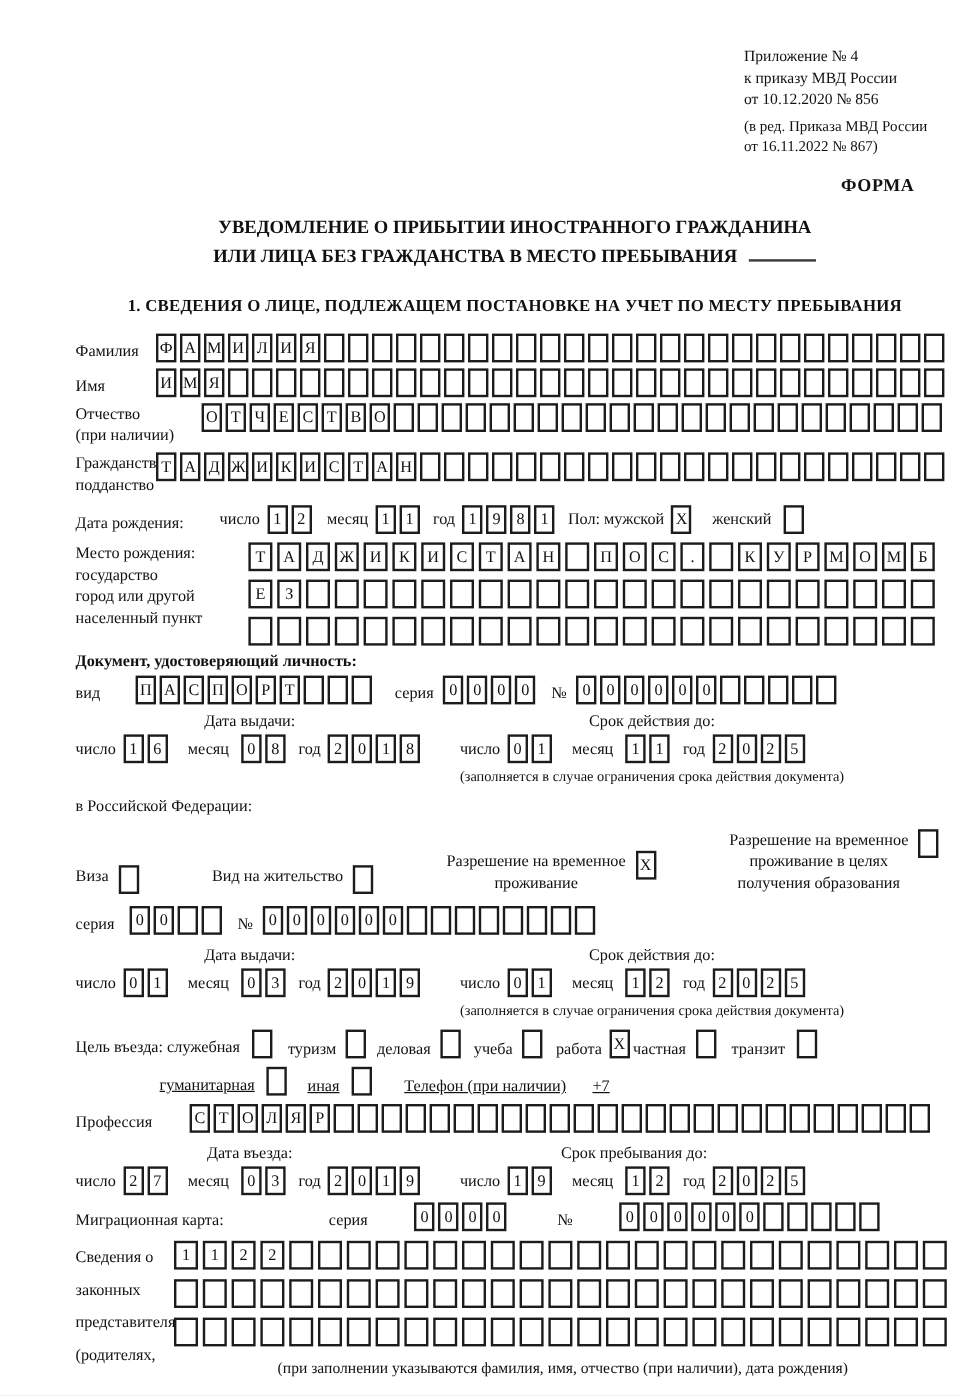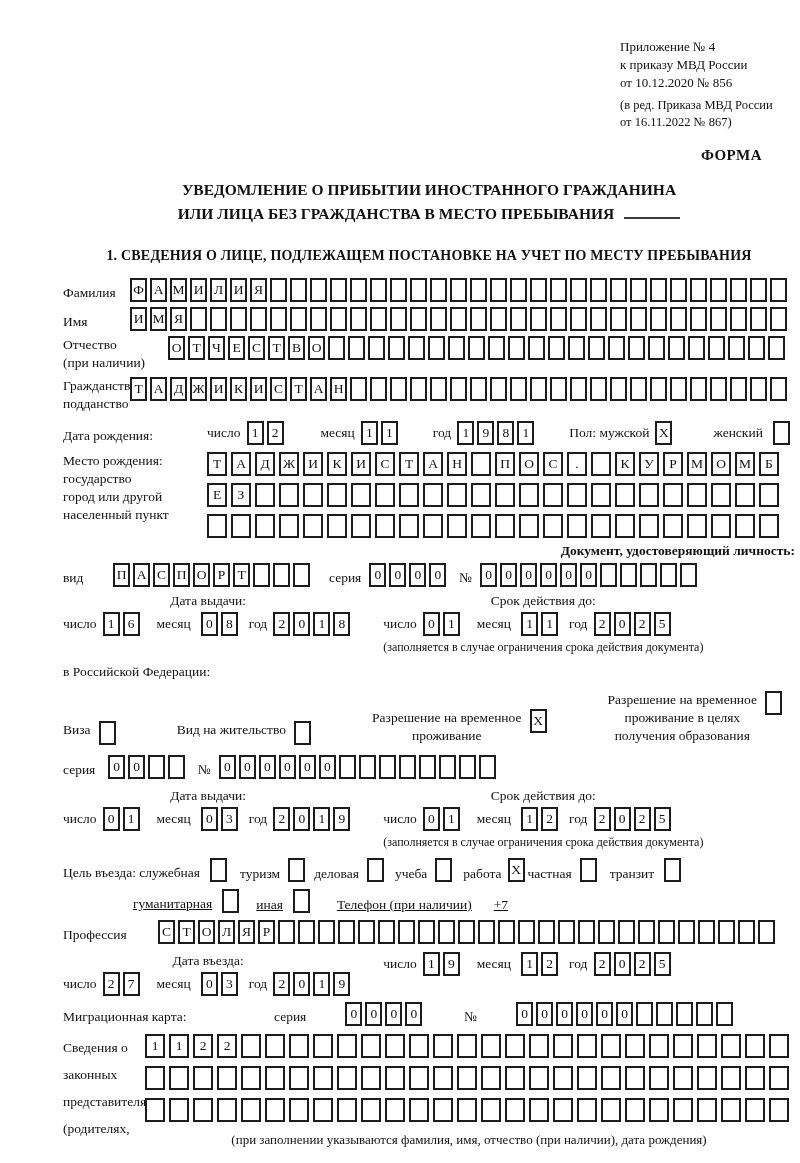--- a/index.html
+++ b/index.html
@@ -36,21 +36,21 @@
   .dategrid { display:flex; align-items:flex-start; margin-bottom:6px; margin-top:4px; }
   .dg-col { display:inline-block; text-align:center; }
   .dg-col.first { margin-right:30px; }
   .dg-head { font-size:13.5px; line-height:18px; margin-bottom:2px; }
   .dg-row { display:flex; align-items:center; text-align:left; }
   .dg-note { font-size:12px; line-height:15px; margin-top:4px; white-space:nowrap; }
   
   .permits { display:flex; align-items:flex-end; justify-content:space-between; margin:8px 10px 10px 0; }
   .permit { display:flex; align-items:flex-start; }
   .permit .plbl { text-align:center; line-height:18px; margin-right:8px; }
-  .docheading { text-align:right; font-weight:bold; font-size:13.5px; margin:2px 0 4px 0; }
+  .docheading { text-align:left; font-weight:bold; font-size:13.5px; margin:2px 0 4px 0; }
   .twolines div, .fourlines div { line-height:18px; }
   .legal-caption { text-align:center; font-size:13px; margin-top:10px; }
   .legal-lines div { line-height:27px; }
   .legal-cells .cells { display:block; margin-bottom:8px; }
 </style>
 </head>
 <body>
 
 <div class="page">
 
@@ -91,21 +91,21 @@
   </div>
 
   <div class="row top">
     <span class="lbl w67 twolines">
       <div>Гражданство,</div>
       <div>подданство</div>
     </span>
     <span class="cells"><span class="cell">Т</span><span class="cell">А</span><span class="cell">Д</span><span class="cell">Ж</span><span class="cell">И</span><span class="cell">К</span><span class="cell">И</span><span class="cell">С</span><span class="cell">Т</span><span class="cell">А</span><span class="cell">Н</span><span class="cell"></span><span class="cell"></span><span class="cell"></span><span class="cell"></span><span class="cell"></span><span class="cell"></span><span class="cell"></span><span class="cell"></span><span class="cell"></span><span class="cell"></span><span class="cell"></span><span class="cell"></span><span class="cell"></span><span class="cell"></span><span class="cell"></span><span class="cell"></span><span class="cell"></span><span class="cell"></span><span class="cell"></span><span class="cell"></span><span class="cell"></span><span class="cell"></span></span>
   </div>
 
-  <div class="row" style="margin-top:8px;gap:24px;">
+  <div class="row" style="margin-top:8px;">
     <span class="lbl" style="width:112px">Дата рождения:</span>
     <span class="inl gap8">
         <span>число</span>
         <span class="cells gap6"><span class="cell">1</span><span class="cell">2</span></span>
       </span>
     <span class="inl gap10">
         <span>месяц</span>
         <span class="cells gap6"><span class="cell">1</span><span class="cell">1</span></span>
       </span>
     <span class="inl gap8">
@@ -273,20 +273,21 @@
       <div class="dg-row">
         <span>число</span>
           <span class="cells gap6"><span class="cell">2</span><span class="cell">7</span></span>
         <span class="gap14">месяц</span>
           <span class="cells gap10"><span class="cell">0</span><span class="cell">3</span></span>
         <span class="gap8">год</span>
           <span class="cells gap6"><span class="cell">2</span><span class="cell">0</span><span class="cell">1</span><span class="cell">9</span></span>
       </div>
     </div>
     <div class="dg-col">
+      <div class="dg-head">Срок пребывания до:</div>
       <div class="dg-row">
         <span>число</span>
           <span class="cells gap6"><span class="cell">1</span><span class="cell">9</span></span>
         <span class="gap14">месяц</span>
           <span class="cells gap10"><span class="cell">1</span><span class="cell">2</span></span>
         <span class="gap8">год</span>
           <span class="cells gap6"><span class="cell">2</span><span class="cell">0</span><span class="cell">2</span><span class="cell">5</span></span>
       </div>
     </div>
   </div>

